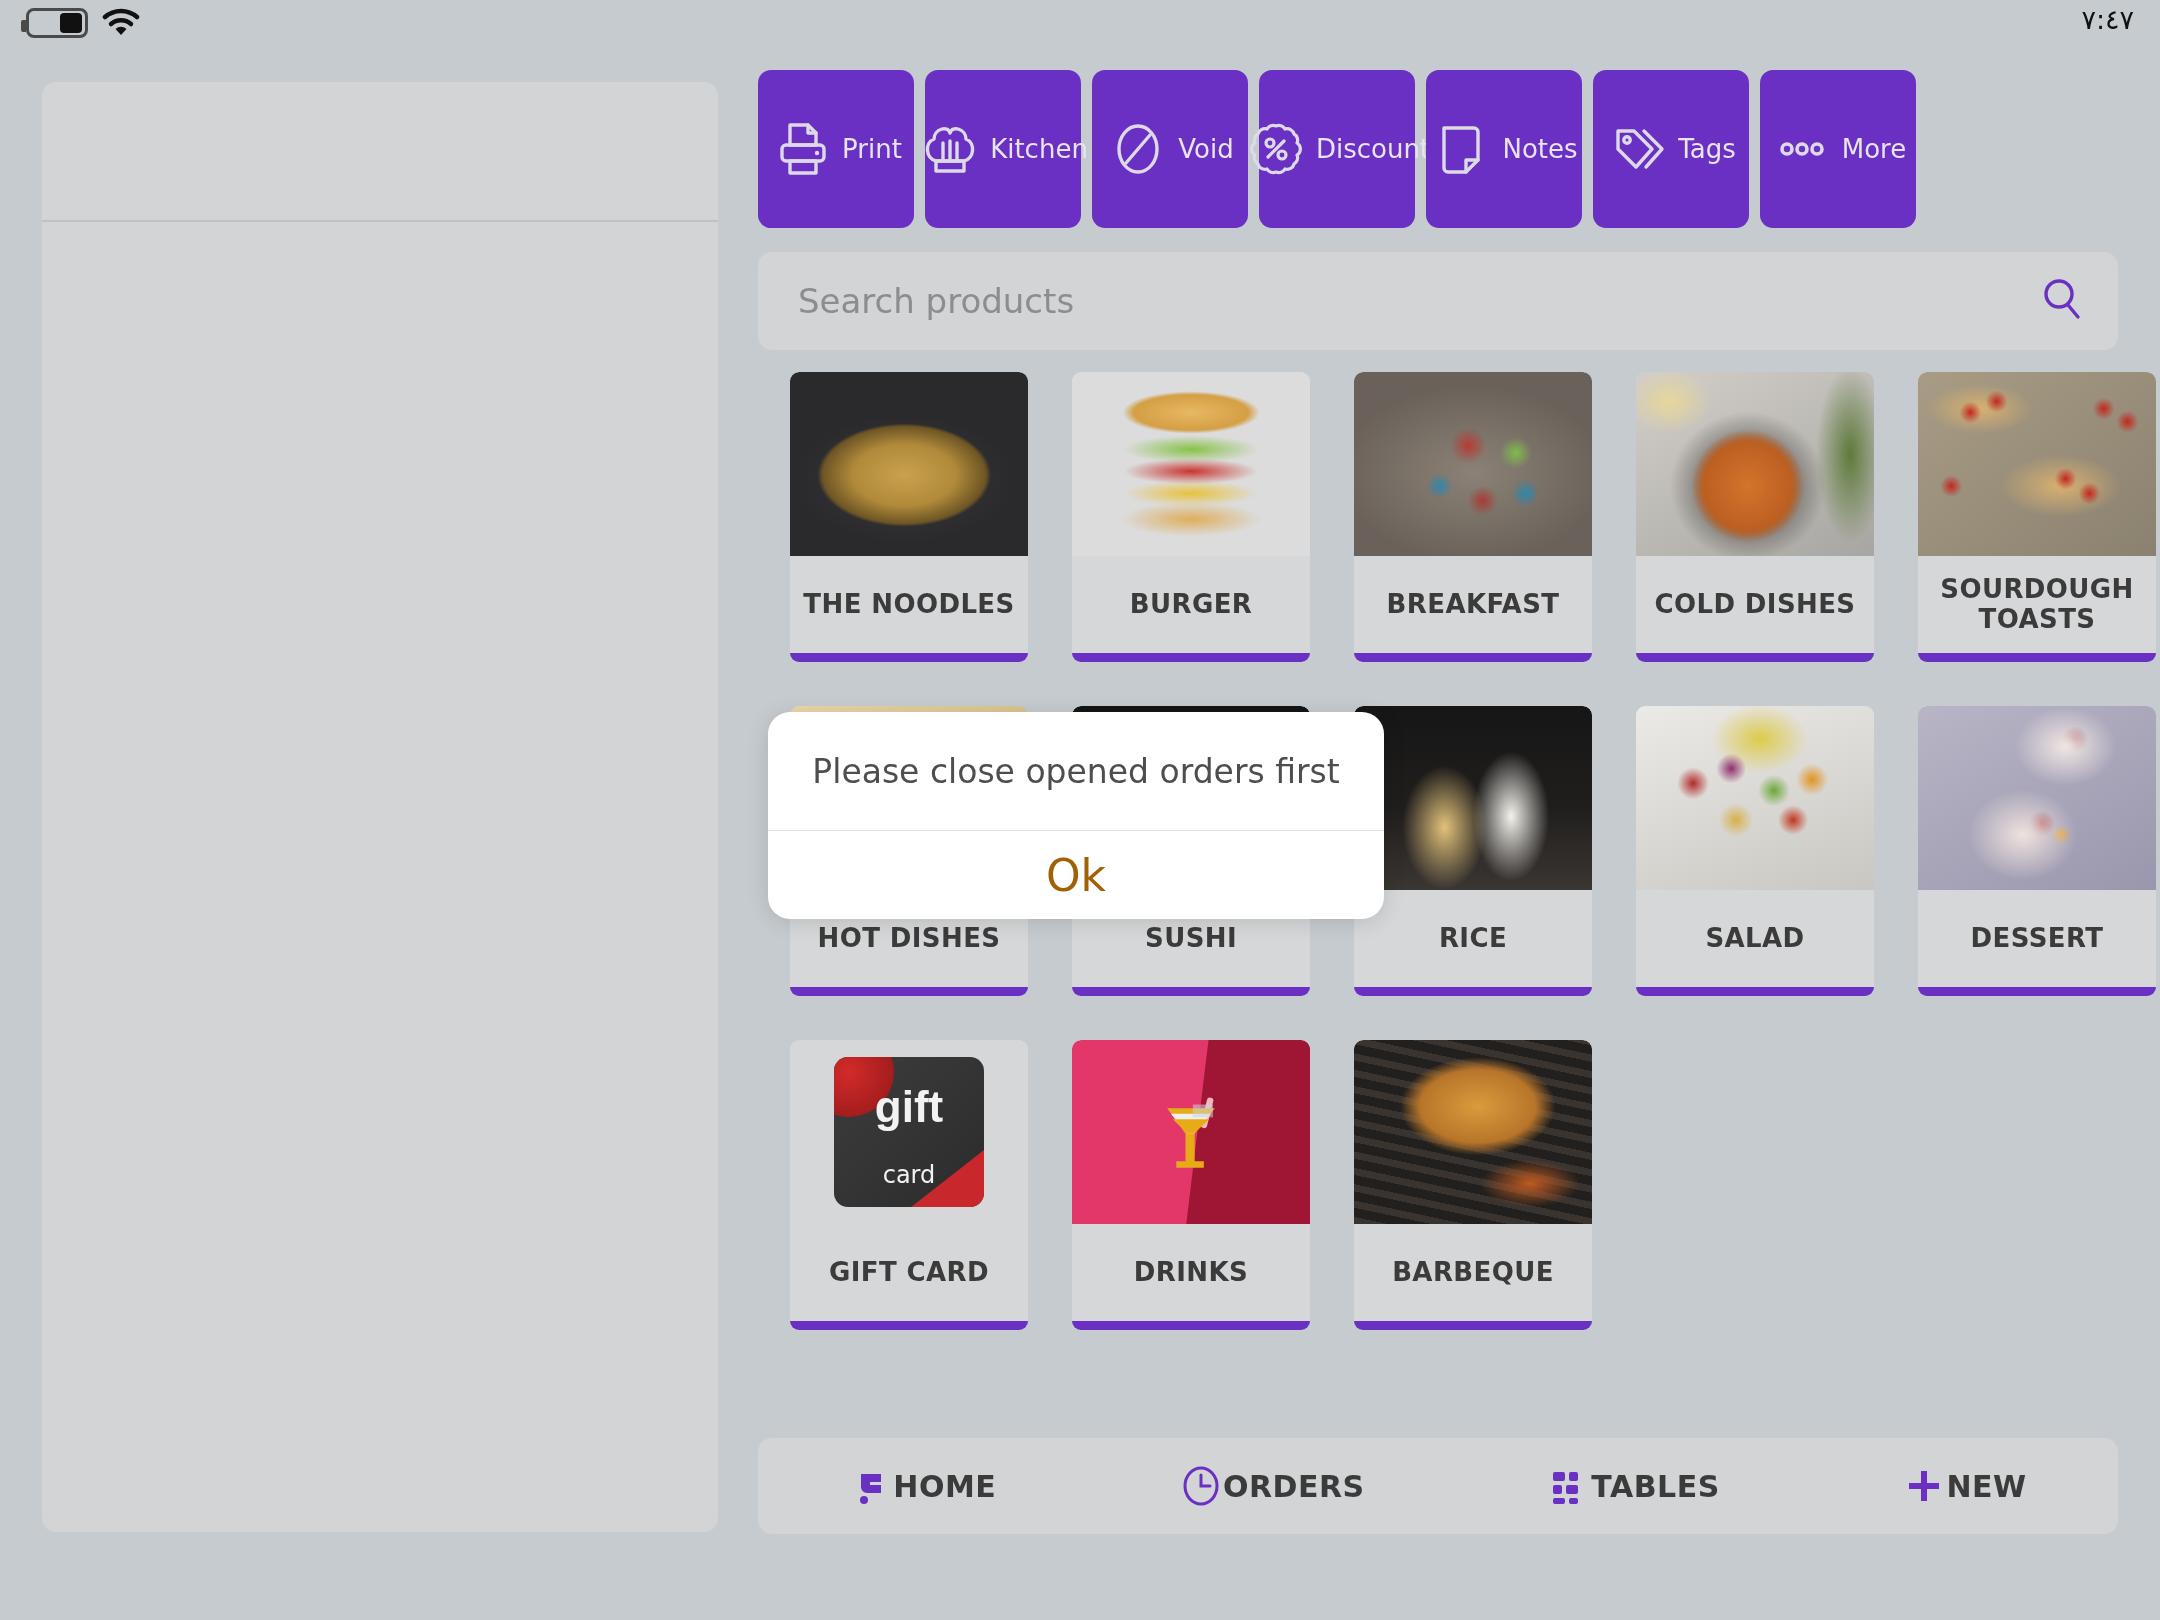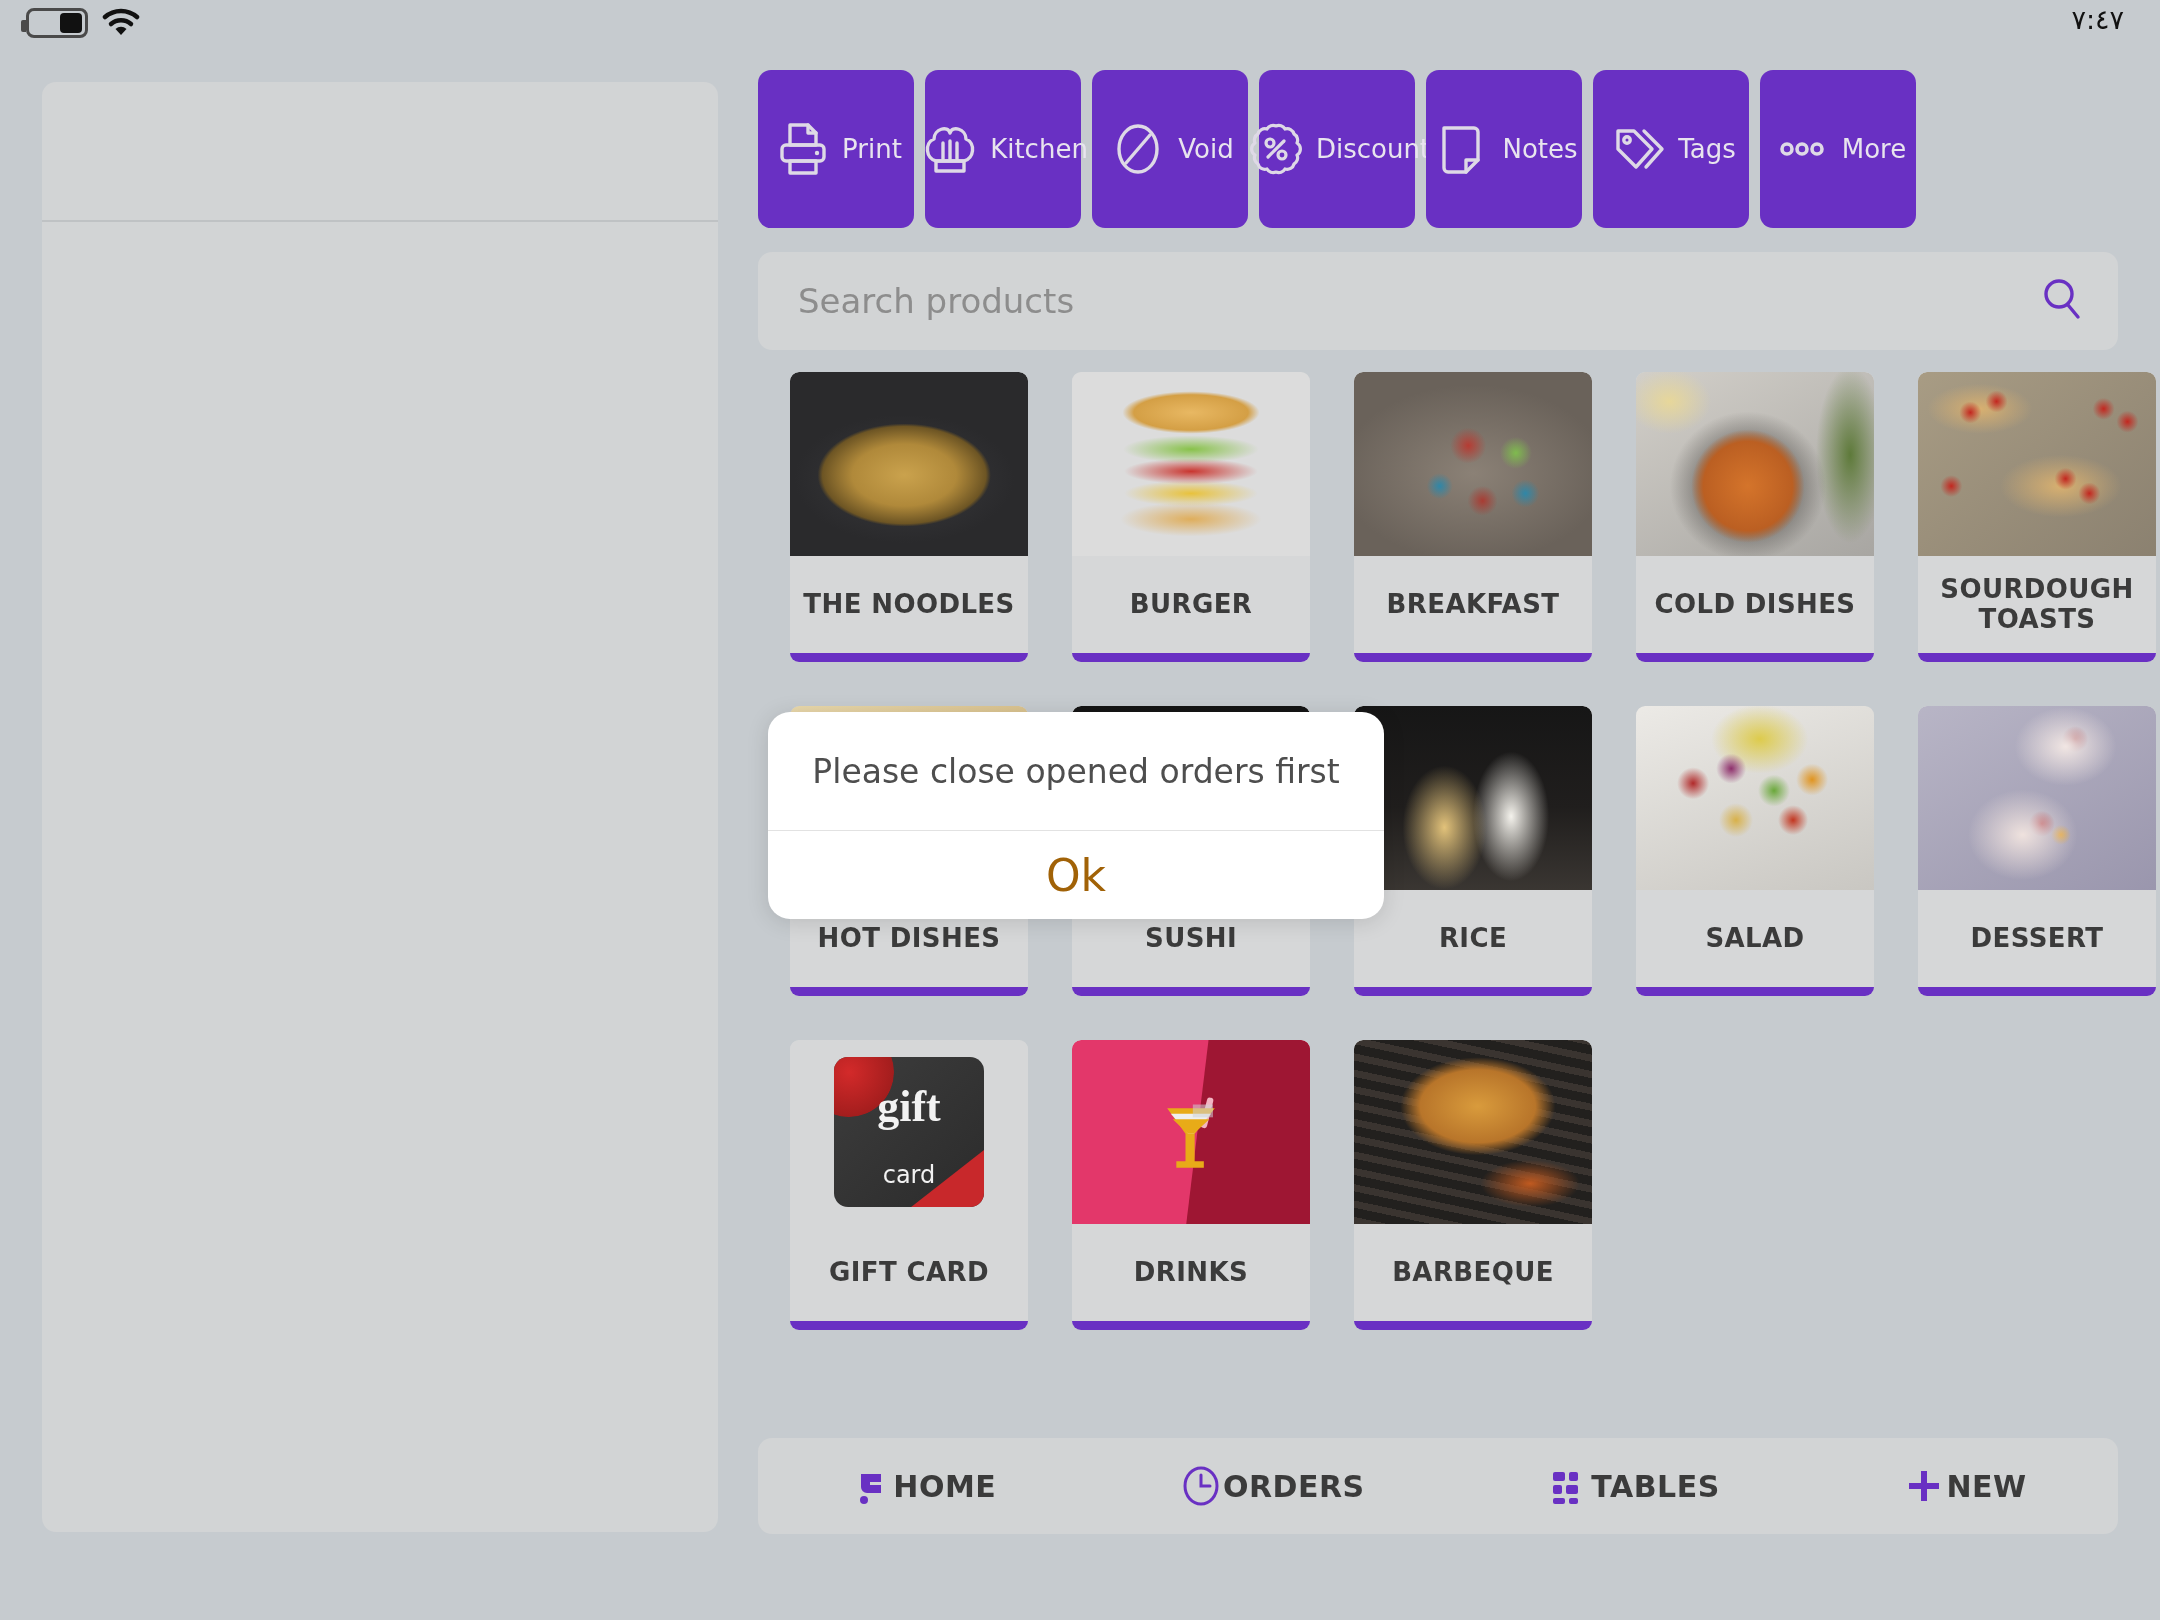--- a/index.html
+++ b/index.html
@@ -27,21 +27,21 @@
   .battery::before {
     content: ""; position: absolute; left: -8px; top: 9px;
     width: 5px; height: 12px; background: #4a4a4a;
     border-radius: 2px 0 0 2px;
   }
   .battery-fill {
     width: 22px; height: 20px; background: #111; border-radius: 4px;
   }
   .wifi { width: 38px; height: 30px; position: relative; }
   .clock {
-    position: absolute; right: 36px; top: 4px;
+    position: absolute; right: 26px; top: 4px;
     font-size: 27px; color: #111; letter-spacing: .5px;
     font-family: "DejaVu Sans", sans-serif;
   }
 
   
   .order-panel {
     position: absolute; left: 42px; top: 82px;
     width: 676px; height: 1450px;
     background: #d2d4d5; border-radius: 14px;
   }
@@ -389,21 +389,21 @@
 
     <div class="tile">
       <div class="tile-img" style="background:#d6d7d8; display:flex; align-items:center; justify-content:center;">
         <div style="width:150px;height:150px;border-radius:14px;position:relative;overflow:hidden;
                     background:linear-gradient(135deg,#3d3d3d,#2b2b2b);">
           <div style="position:absolute;left:-30px;top:-30px;width:90px;height:90px;border-radius:50%;
                       background:radial-gradient(circle,#d32a2a 0%,#a31d1d 70%,rgba(0,0,0,0) 72%);"></div>
           <div style="position:absolute;right:-28px;bottom:-18px;width:120px;height:44px;
                       background:#c8282b;transform:rotate(-38deg);"></div>
           <div style="position:absolute;left:0;right:0;top:30px;text-align:center;color:#f2f2f2;
-                      font-size:44px;font-weight:bold;font-family:Liberation Serif, serif;line-height:.9;">gift</div>
+                      font-size:44px;font-weight:bold;font-family:Liberation Sans, sans-serif;line-height:.9;">gift</div>
           <div style="position:absolute;left:0;right:0;bottom:18px;text-align:center;color:#f2f2f2;
                       font-size:24px;font-family:'DejaVu Sans',sans-serif;">card</div>
         </div>
       </div>
       <div class="tile-label">GIFT CARD</div>
       <div class="tile-bar"></div>
     </div>
 
     <div class="tile">
       <div class="tile-img" style="background:#e3376a; position:relative; overflow:hidden;">

